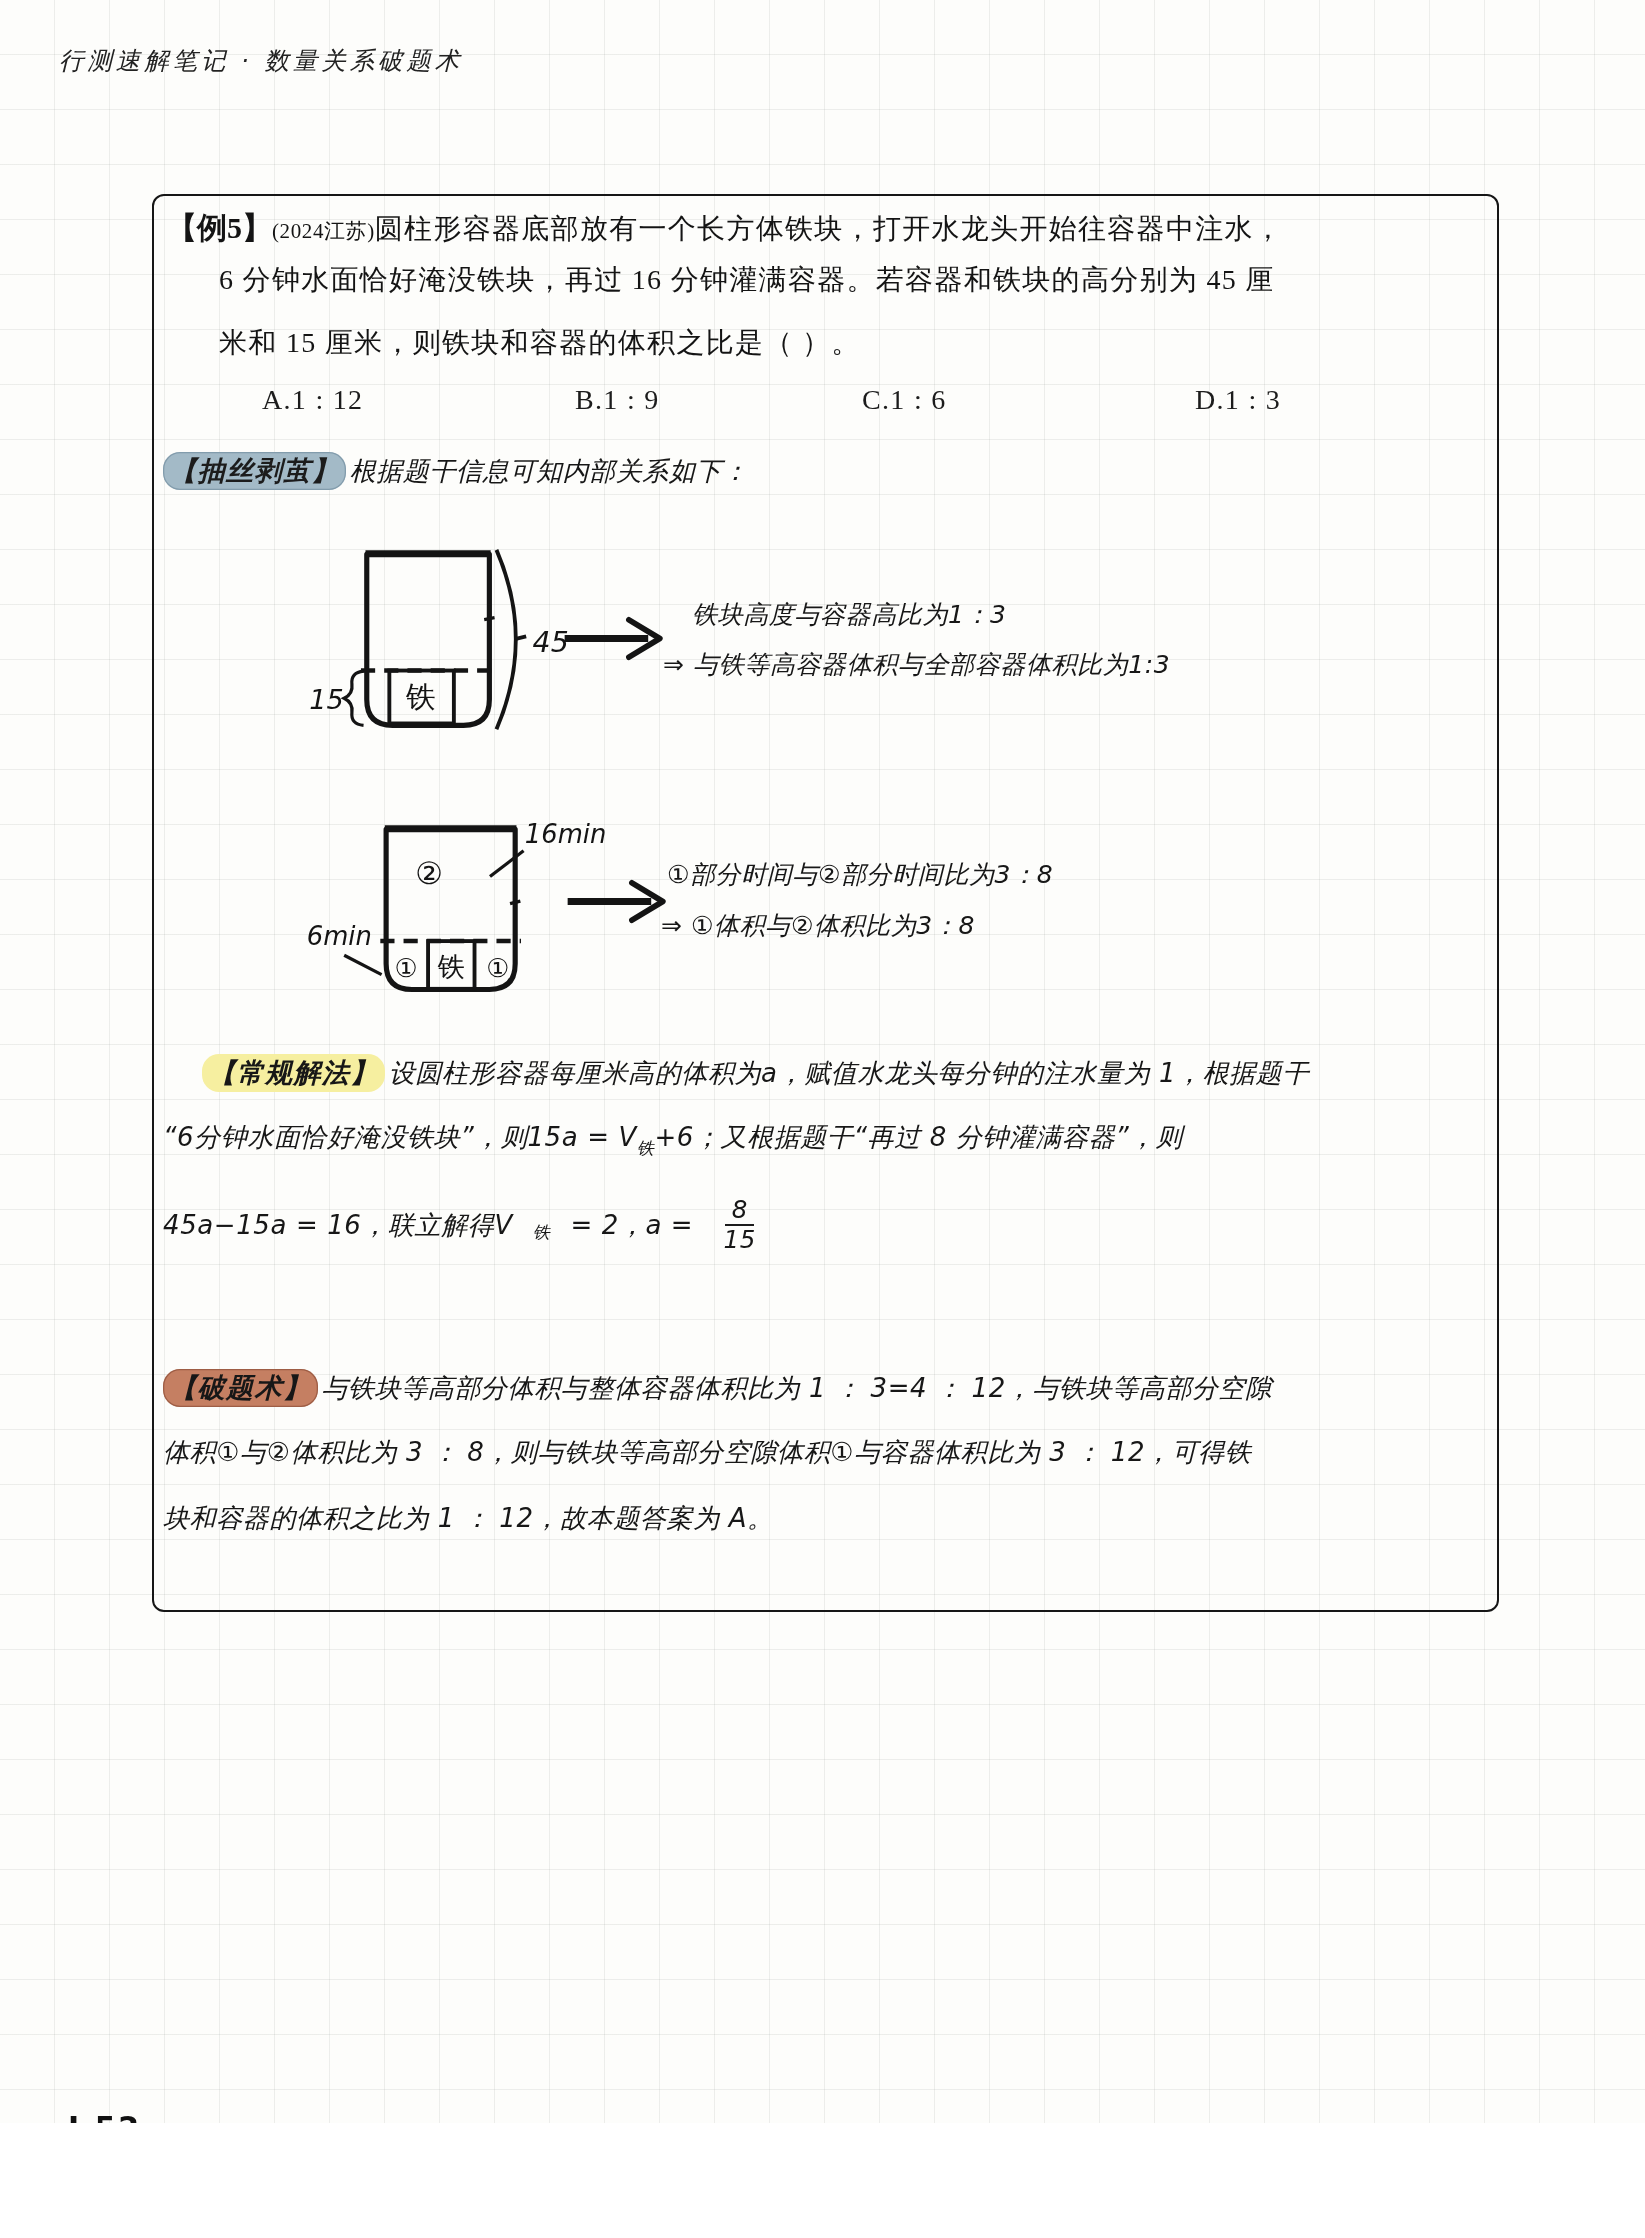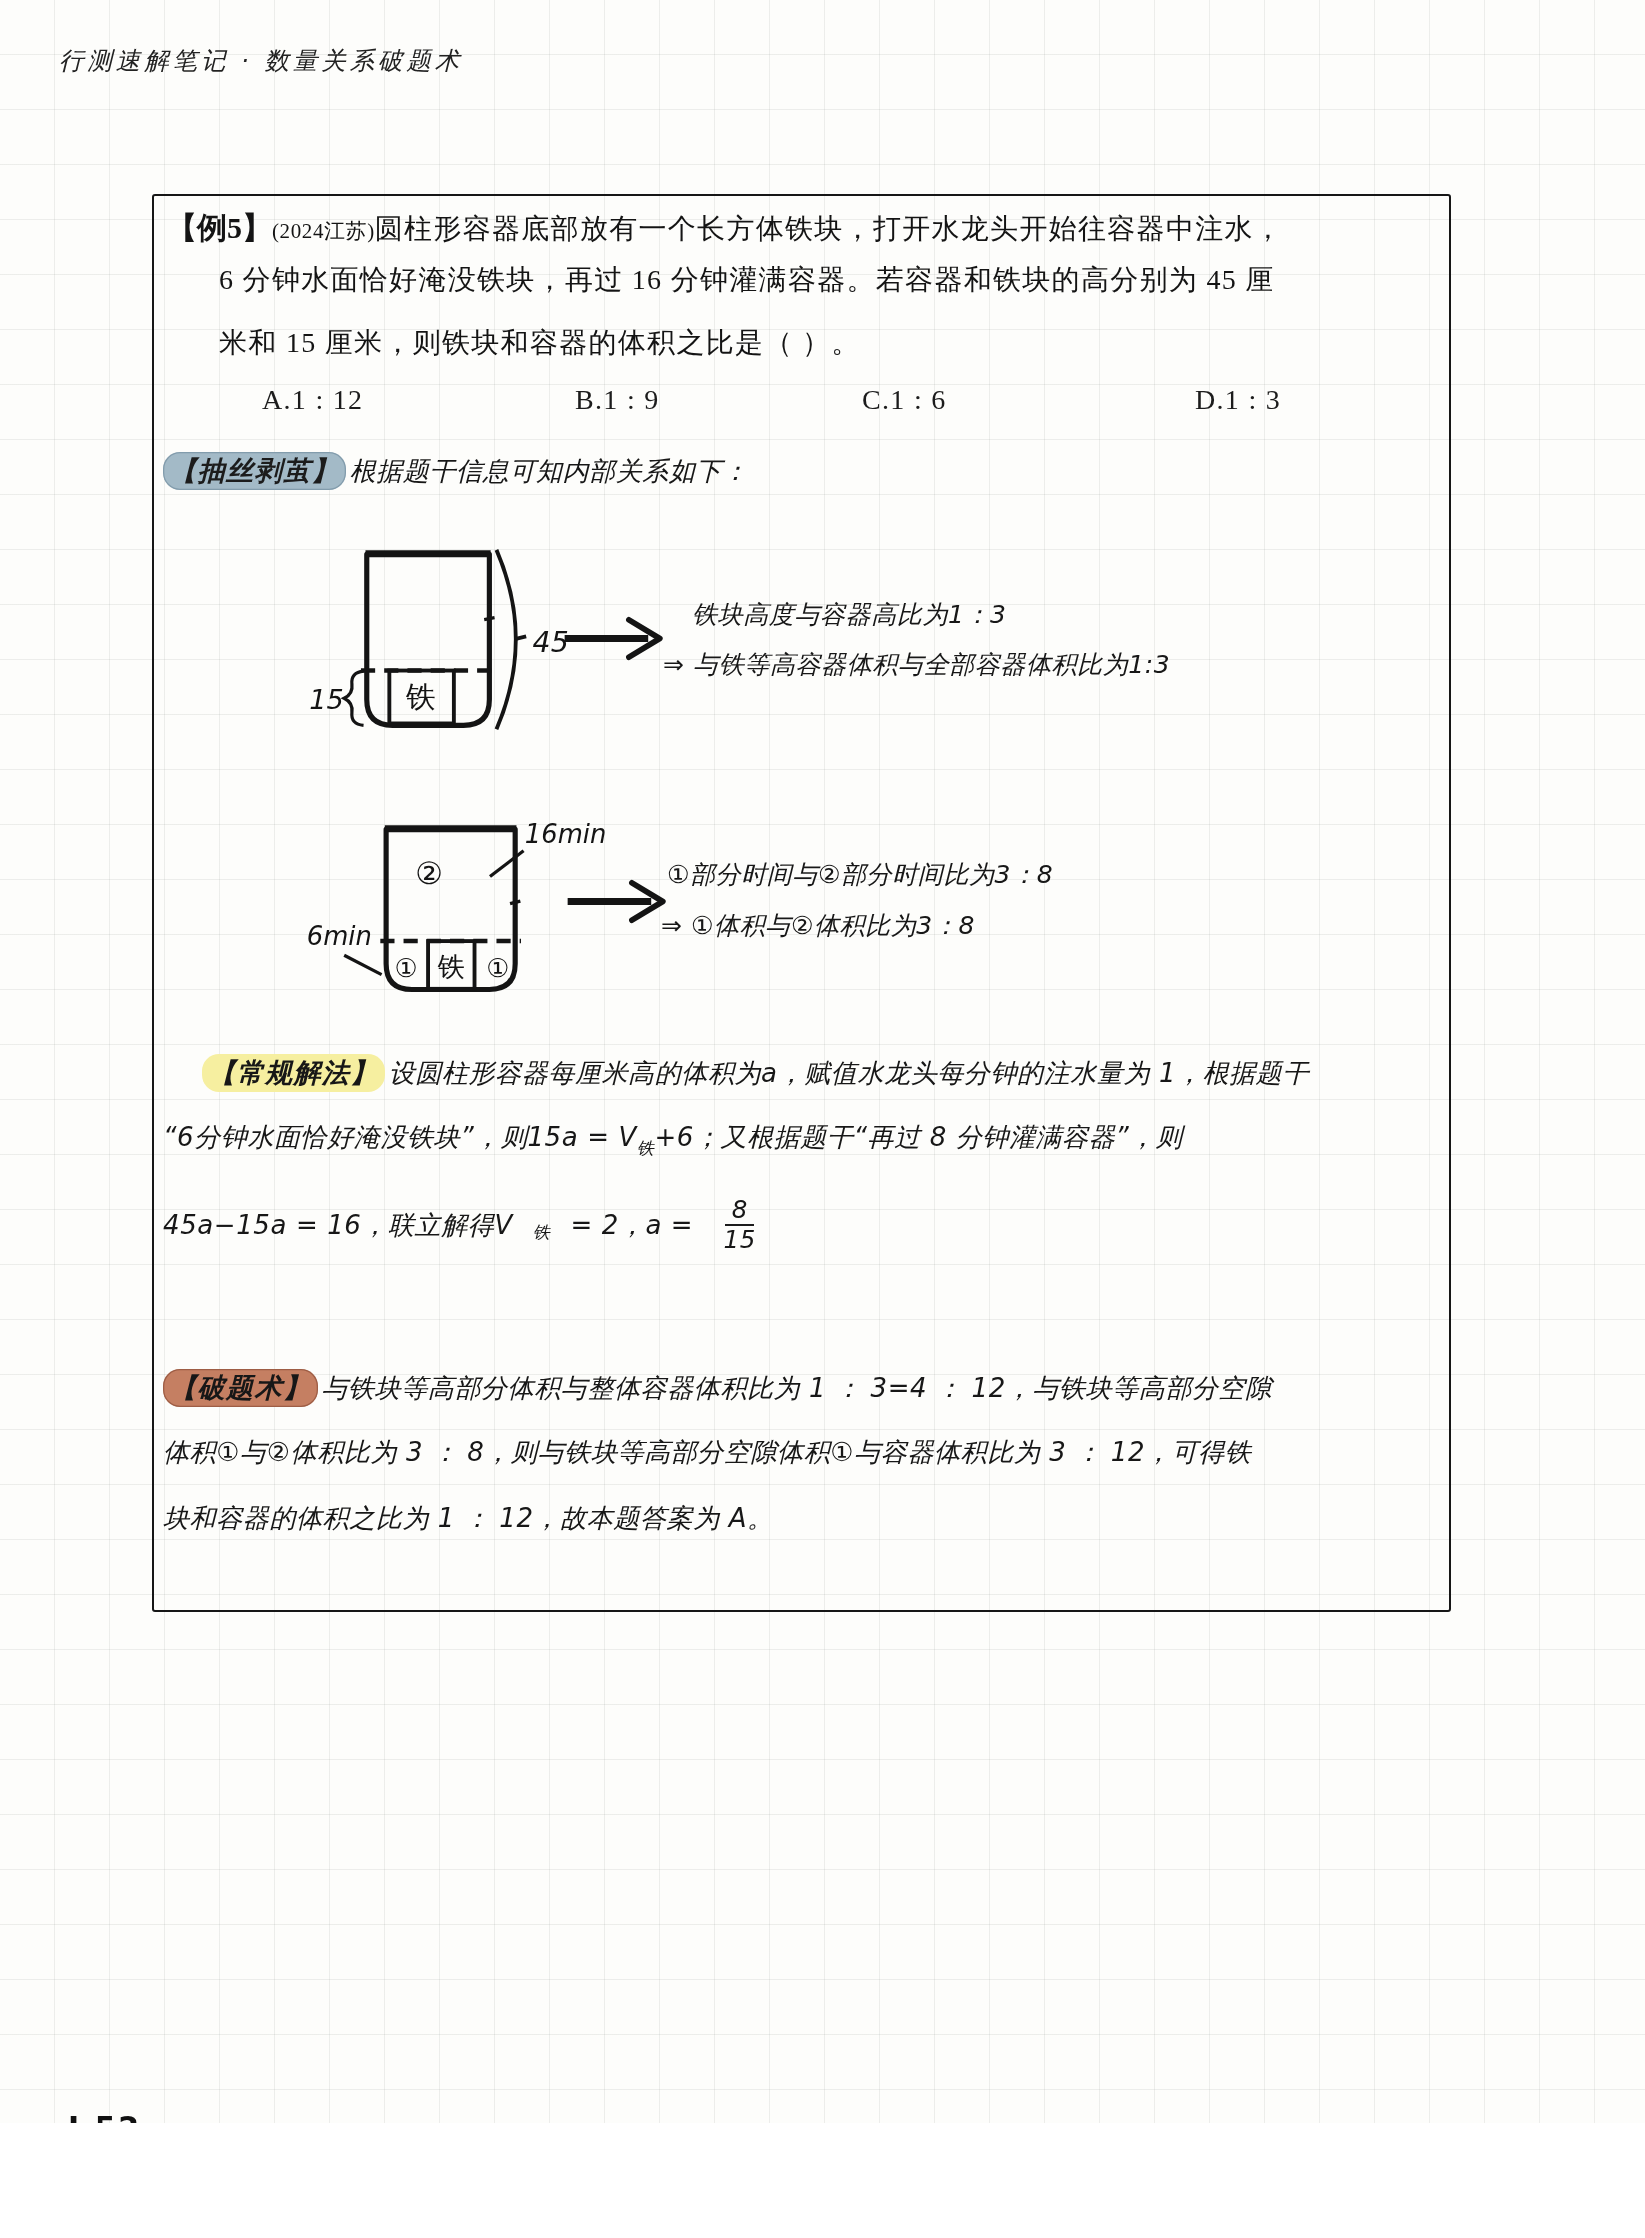--- a/index.html
+++ b/index.html
@@ -22,22 +22,23 @@
       #fdfdfb;
   }
   .abs{position:absolute;}
   .hand{font-family:"DejaVu Sans",sans-serif;font-style:italic;}
   .header-title{
     left:59px;top:44px;font-size:24.5px;letter-spacing:3.9px;
     font-family:"DejaVu Sans",sans-serif;font-style:italic;color:#222;
   }
   .main-box{
     left:152px;top:194px;width:1295px;height:1414px;
-    border:2.6px solid #161616;border-radius:3px;
+    border:2.6px solid #161616;border-radius:12px;
     background:transparent;
+    padding-left:48px;
   }
   .pline{font-size:28px;letter-spacing:1.3px;white-space:nowrap;color:#141414;}
   .ptag{font-size:30px;font-weight:bold;letter-spacing:0;}
   .psource{font-size:21px;letter-spacing:0.6px;}
   .opt-row{left:100px;top:188px;width:1162px;height:45px;margin-left:8px;}
   .opt{position:absolute;top:0;font-size:28px;letter-spacing:1.3px;}
   .tagline{font-size:27px;white-space:nowrap;}
   .pill{
     border-radius:17px;padding:2.6px 6.5px 3.9px 6.5px;font-weight:bold;
     font-size:27px;letter-spacing:1.3px;

